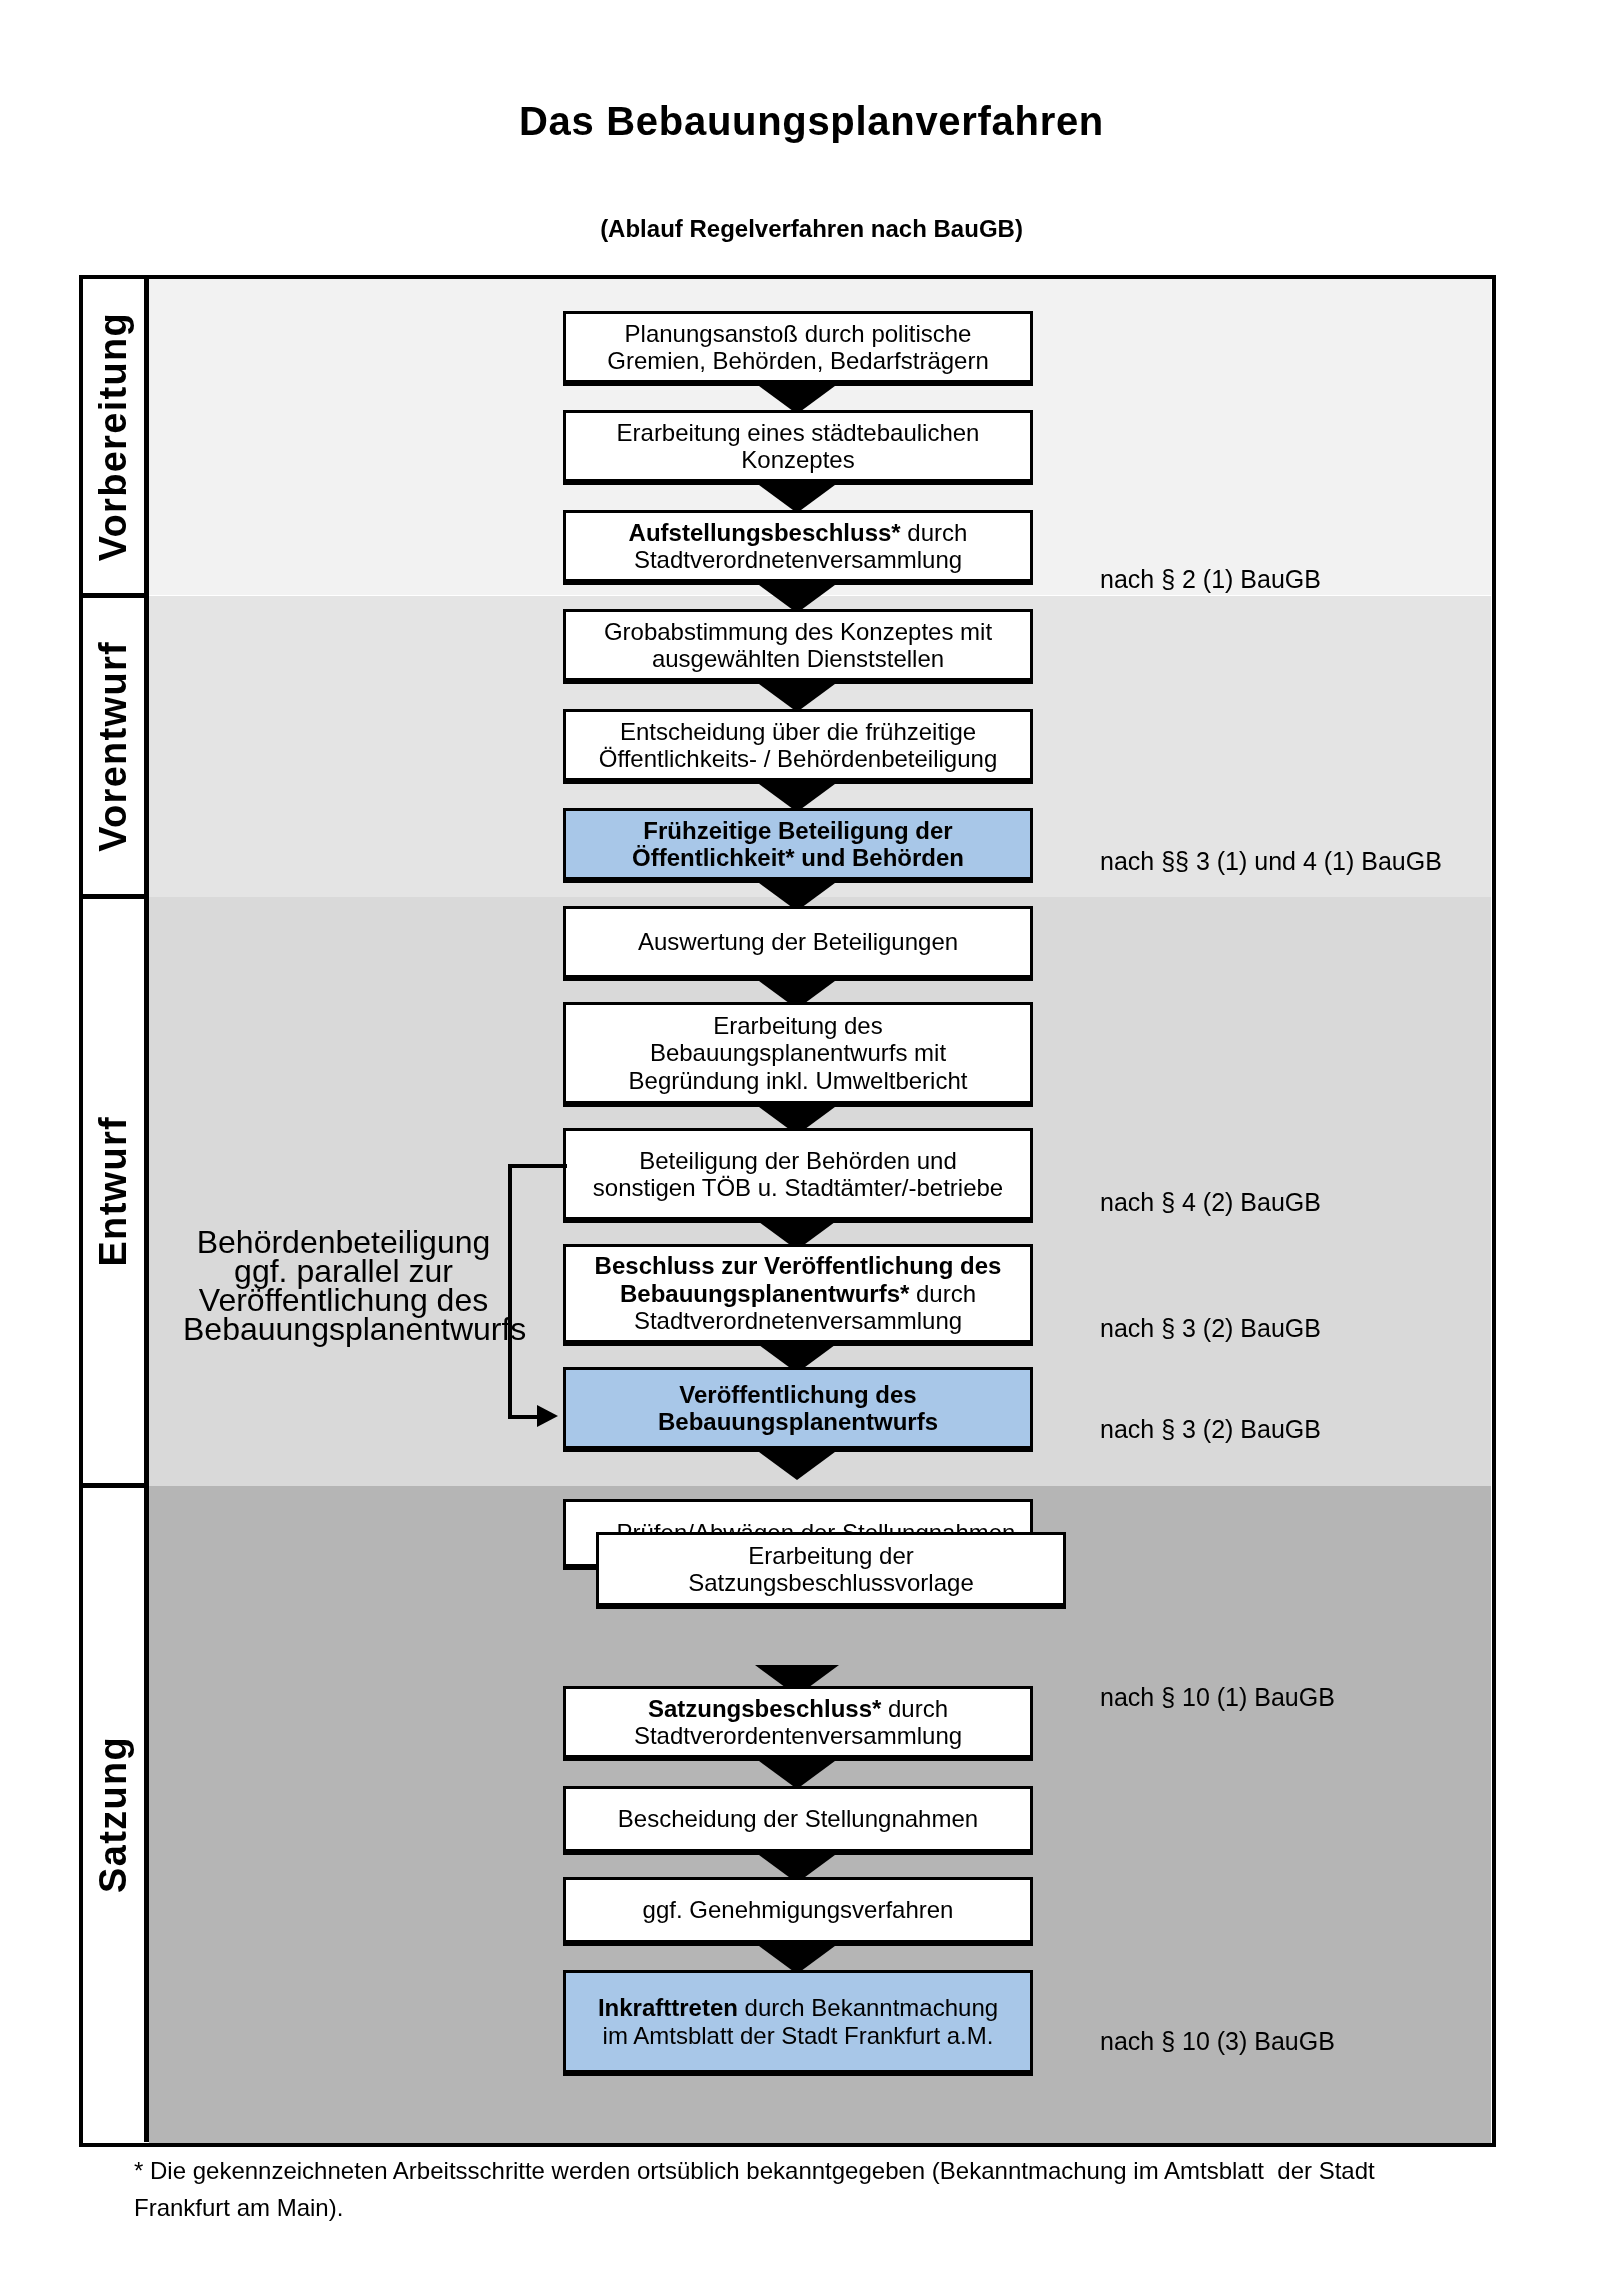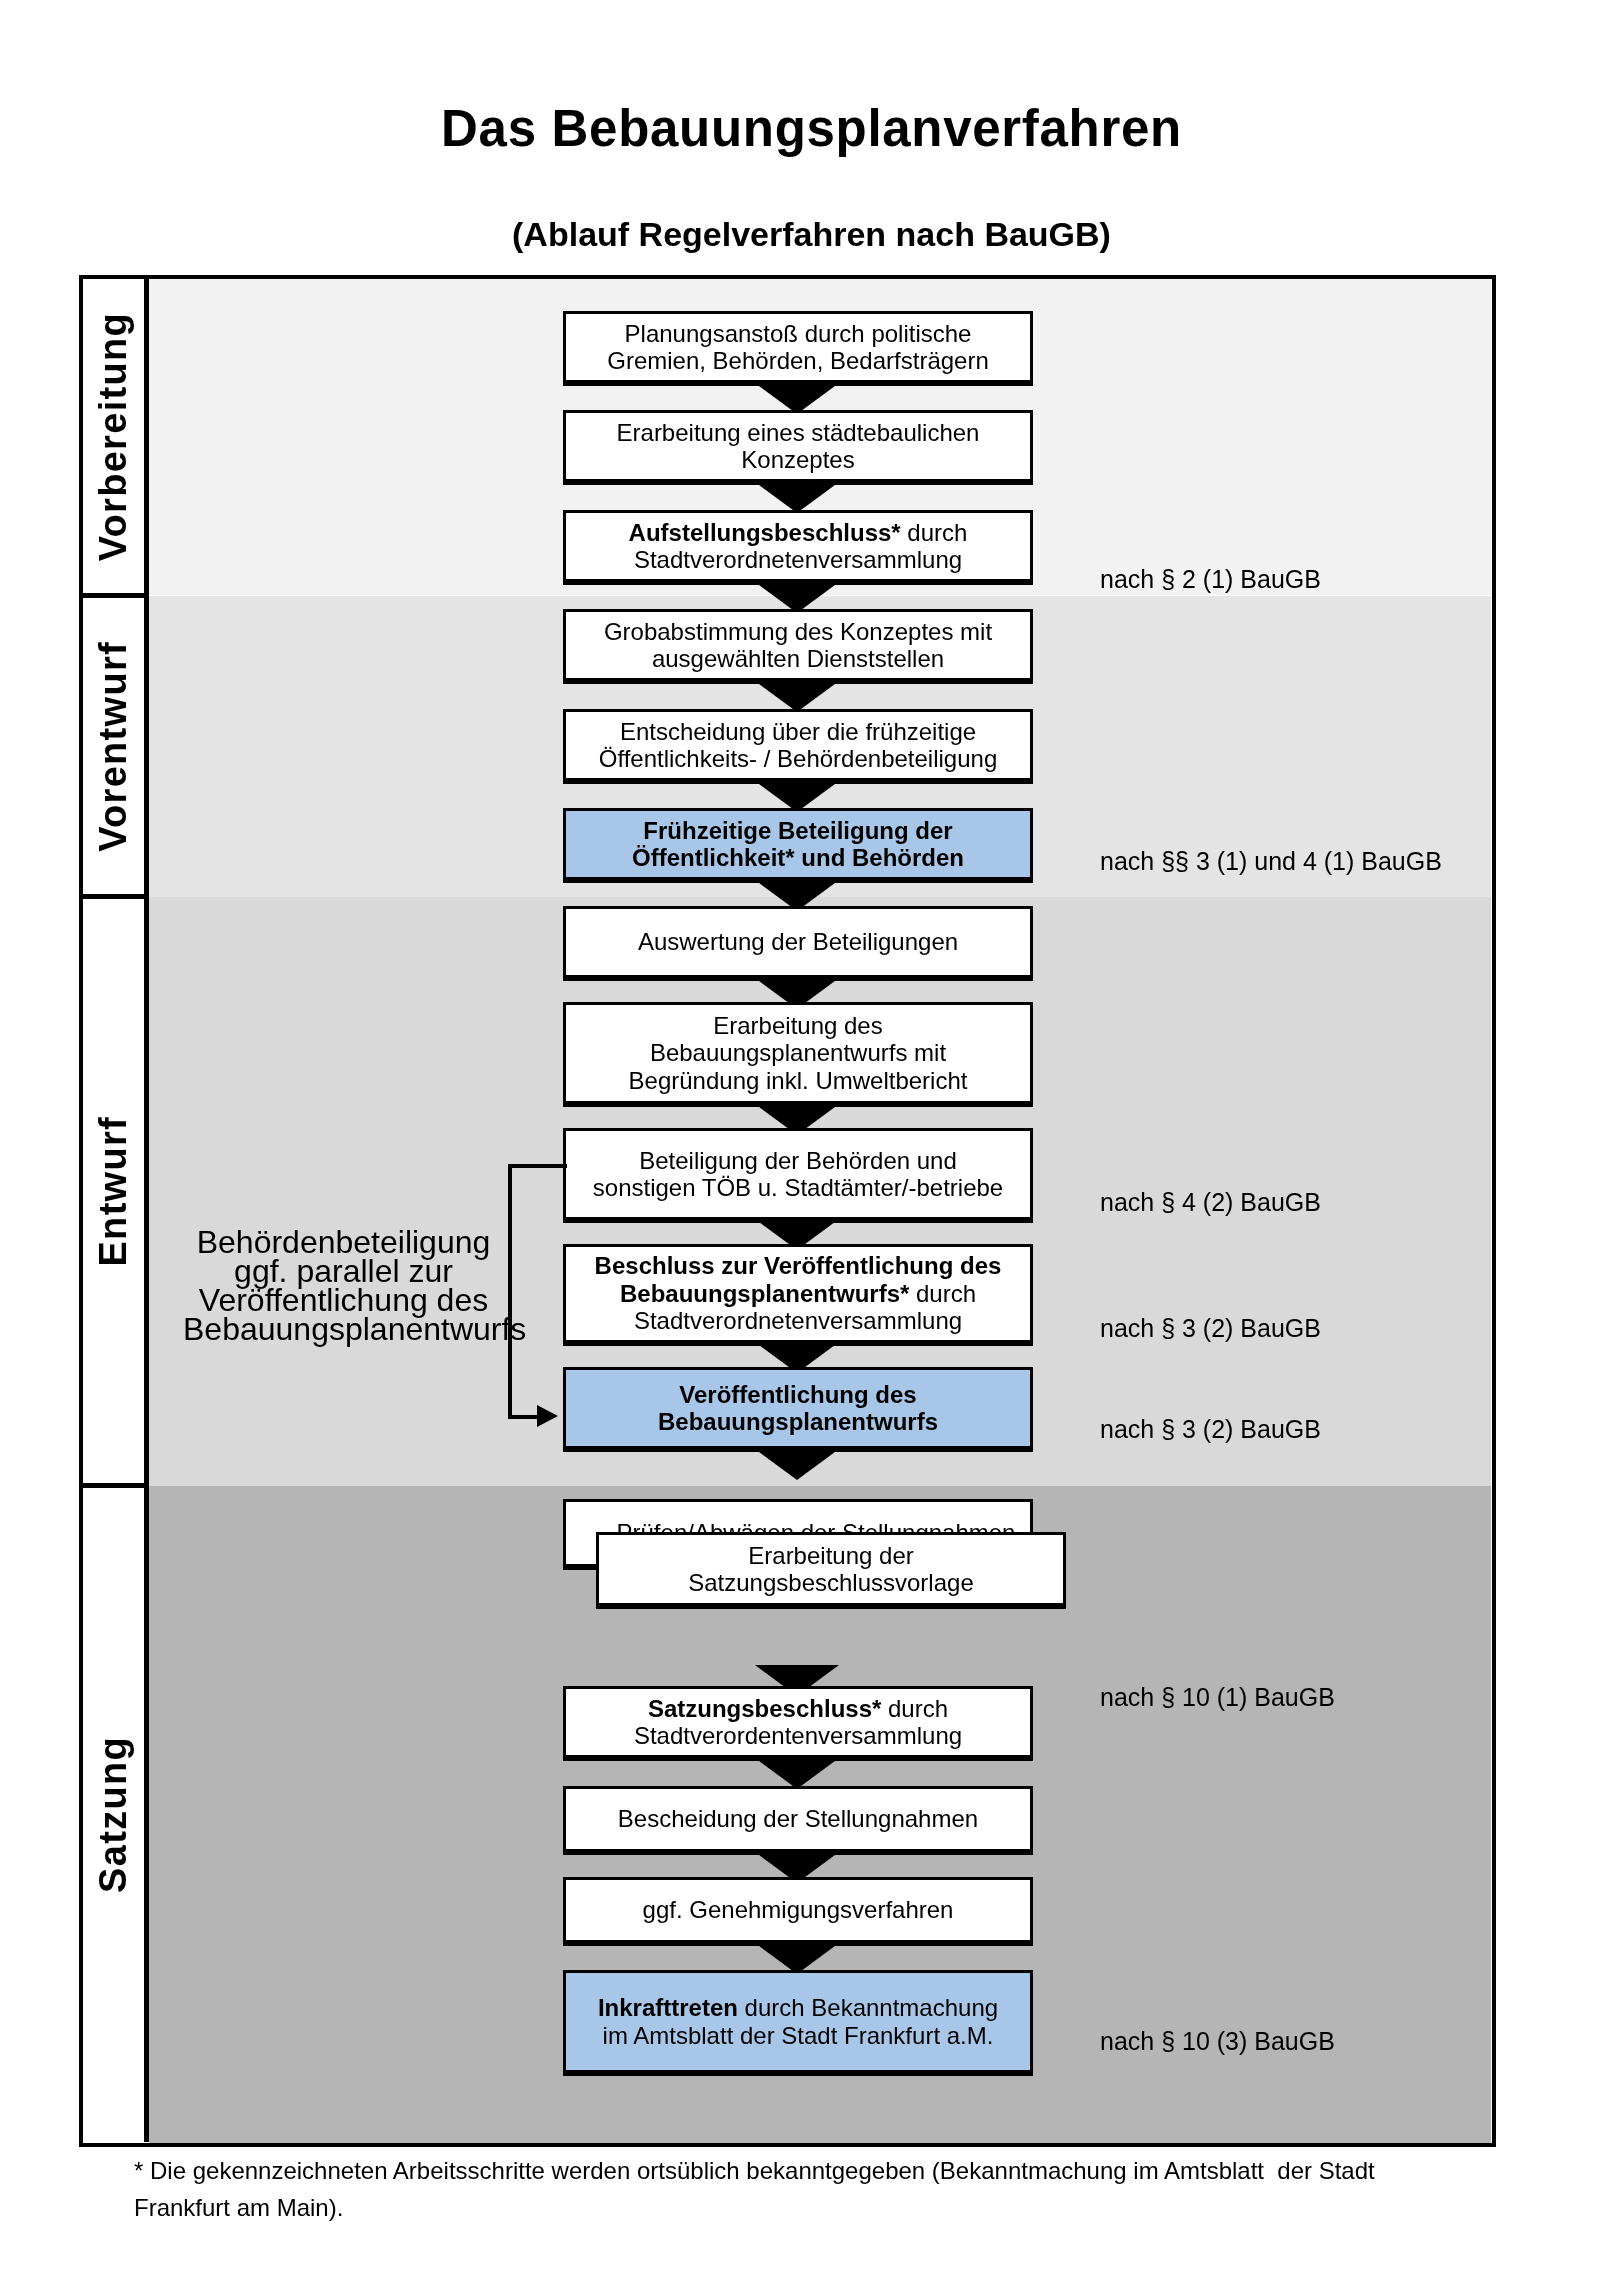--- a/index.html
+++ b/index.html
@@ -1,20 +1,20 @@
 <!DOCTYPE html>
 <html style="--highlight: #a8c7e8; --section1: #f2f2f2; --section2: #e4e4e4; --section3: #d9d9d9; --section4: #b5b5b5; --border: #000000;font-size:10.5px"><head>
 <meta charset="utf-8">
 <style>
   html,body{margin:0;padding:0;background:#ffffff;}
   #page{position:relative;width:1623px;height:2295px;background:#ffffff;
         font-family:"Liberation Sans",sans-serif;color:#000;overflow:hidden;}
   .abs{position:absolute;}
-  #title{left:0;top:99px;width:1623px;text-align:center;font-size:51px;font-weight:bold;letter-spacing:0.7px;}
-  #subtitle{left:0;top:215px;width:1623px;text-align:center;font-size:34px;font-weight:bold;}
+  #title{left:0;top:99px;width:1623px;text-align:center;font-size:40px;font-weight:bold;letter-spacing:0.7px;}
+  #subtitle{left:0;top:215px;width:1623px;text-align:center;font-size:24px;font-weight:bold;}
   
   #frame{left:79px;top:275px;width:1417px;height:1872px;border:4.6px solid var(--border,#000);box-sizing:border-box;background:transparent;}
   
   .lcol{left:83px;width:61px;background:#fff;display:flex;align-items:center;justify-content:center;}
   .vtext{writing-mode:vertical-rl;transform:rotate(180deg);font-weight:bold;font-size:38px;letter-spacing:1.3px;white-space:nowrap;}
   .ldiv{left:83px;width:66px;height:5.2px;background:var(--border,#000);}
   
   .sec{left:149px;width:1342px;}
   #sec1{top:279px;height:316px;background:var(--section1,#f2f2f2);}
   #sec2{top:596px;height:301px;background:var(--section2,#e4e4e4);}

